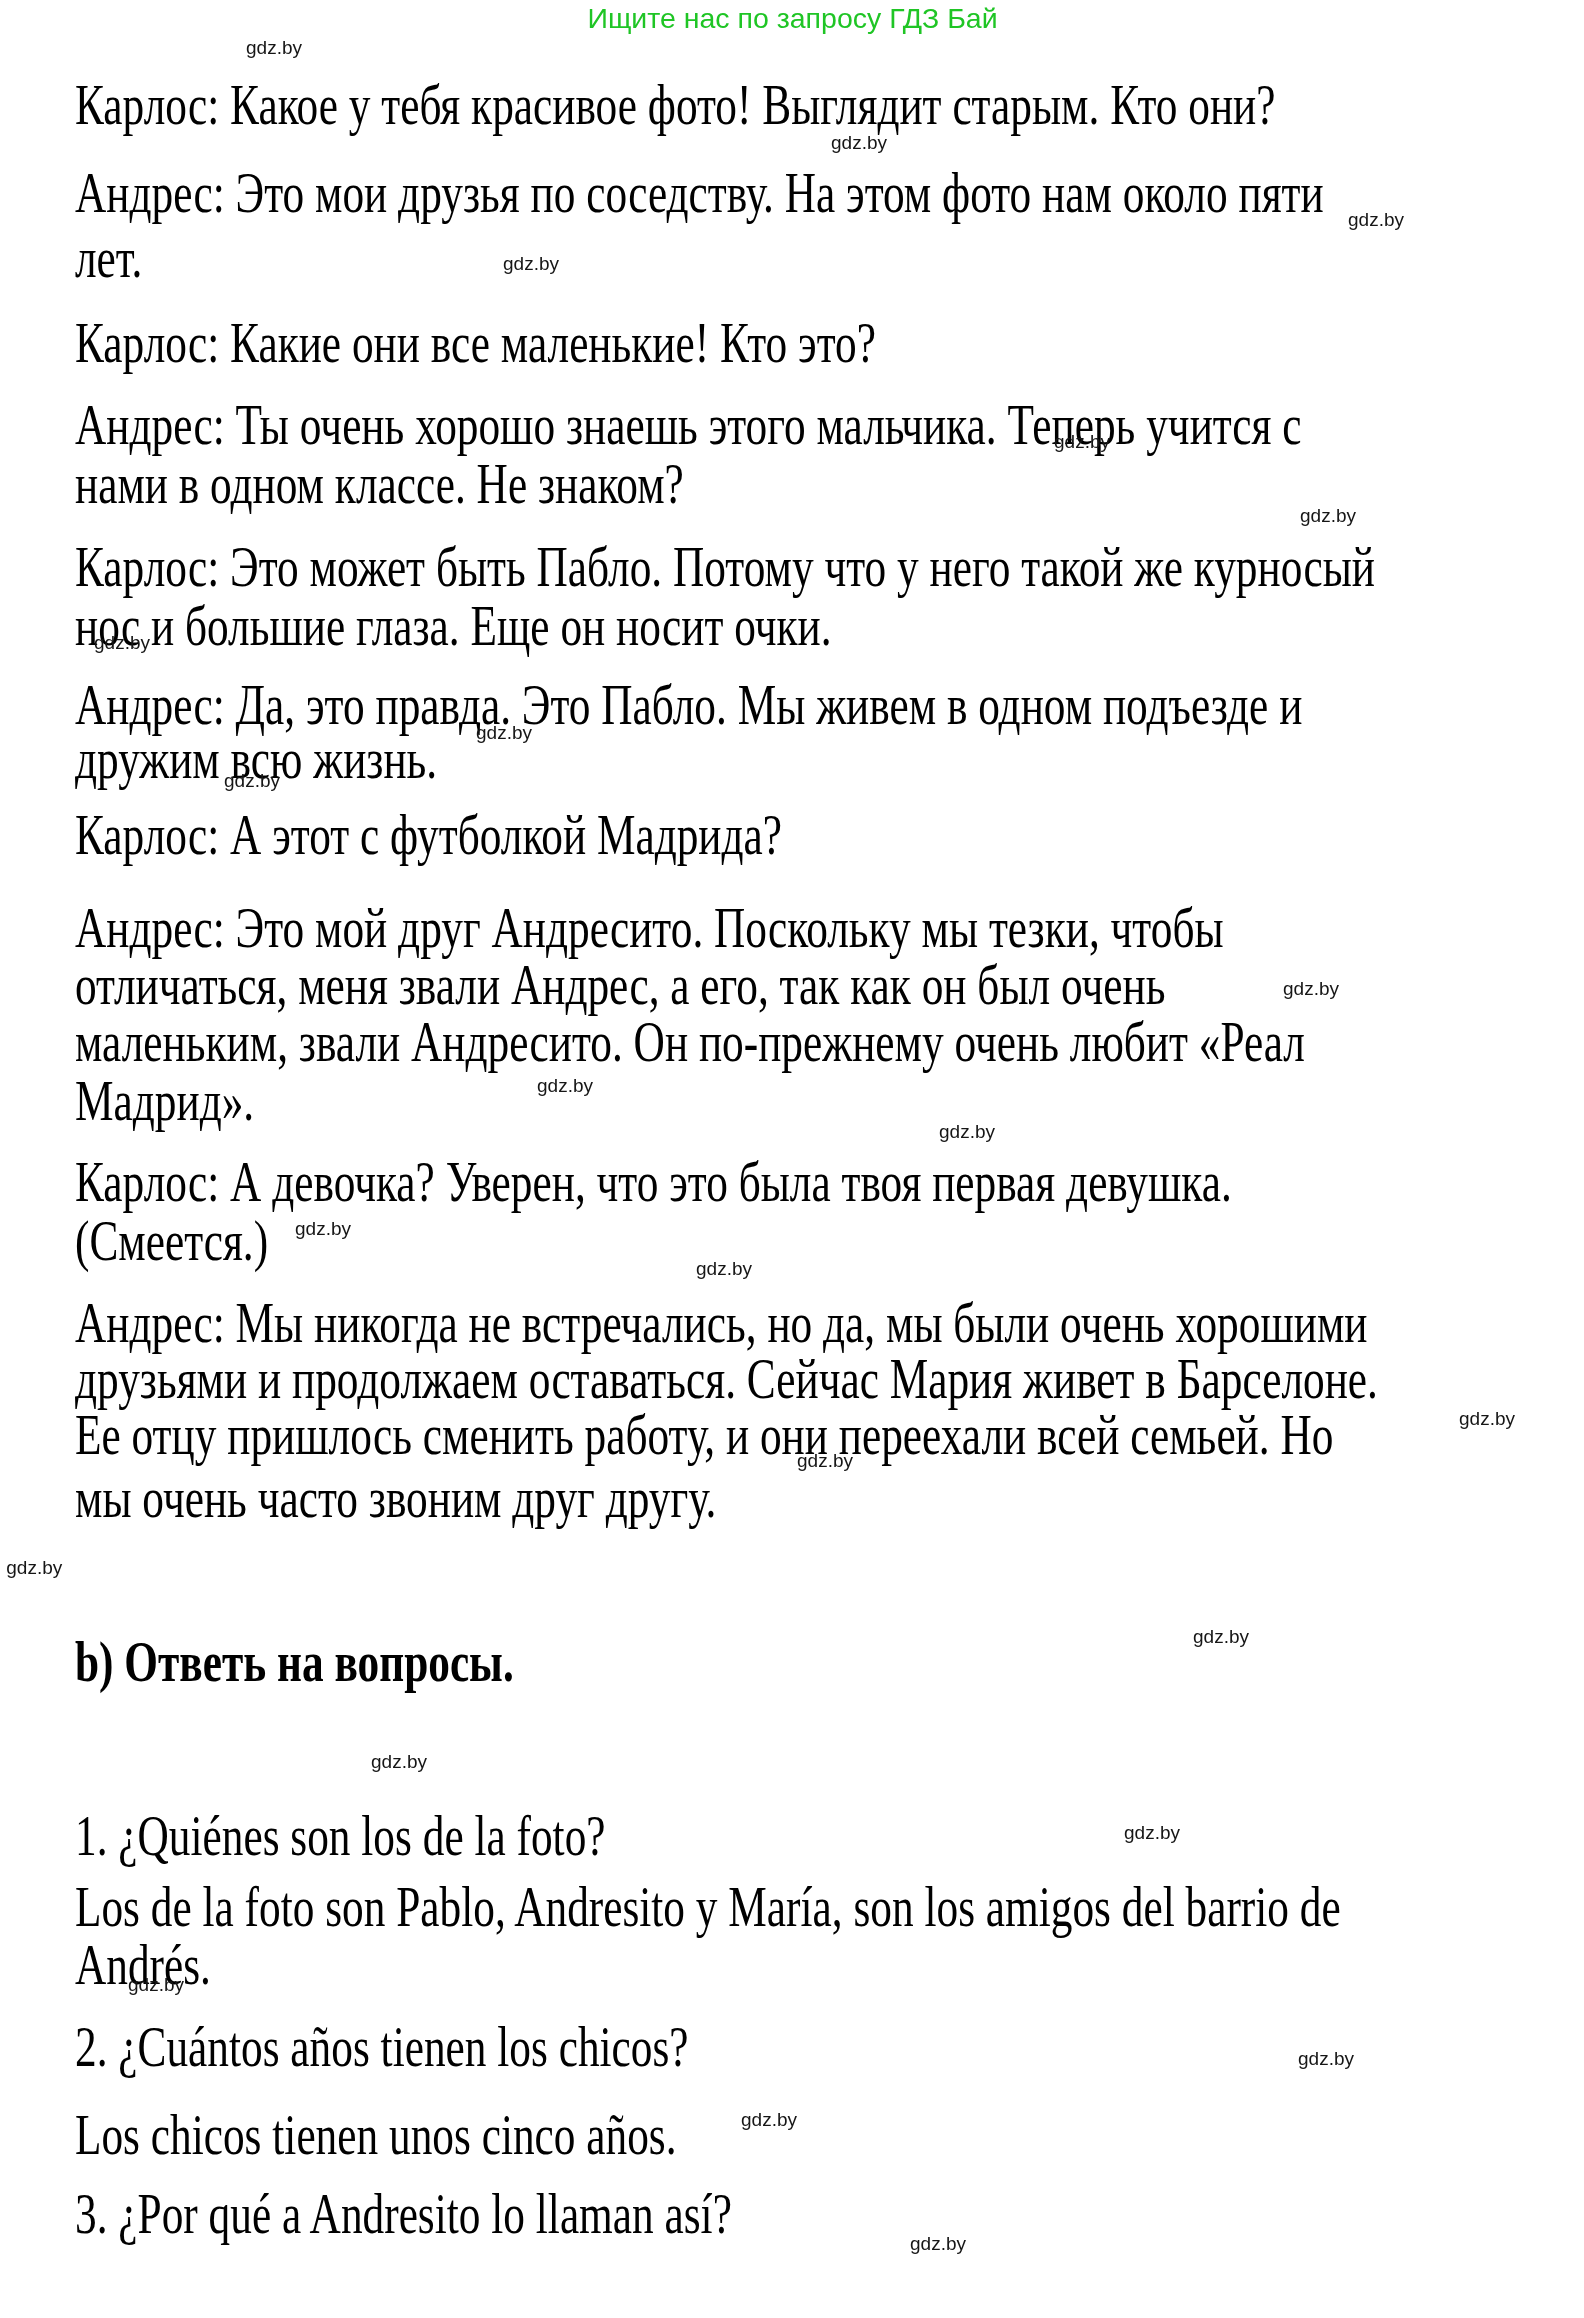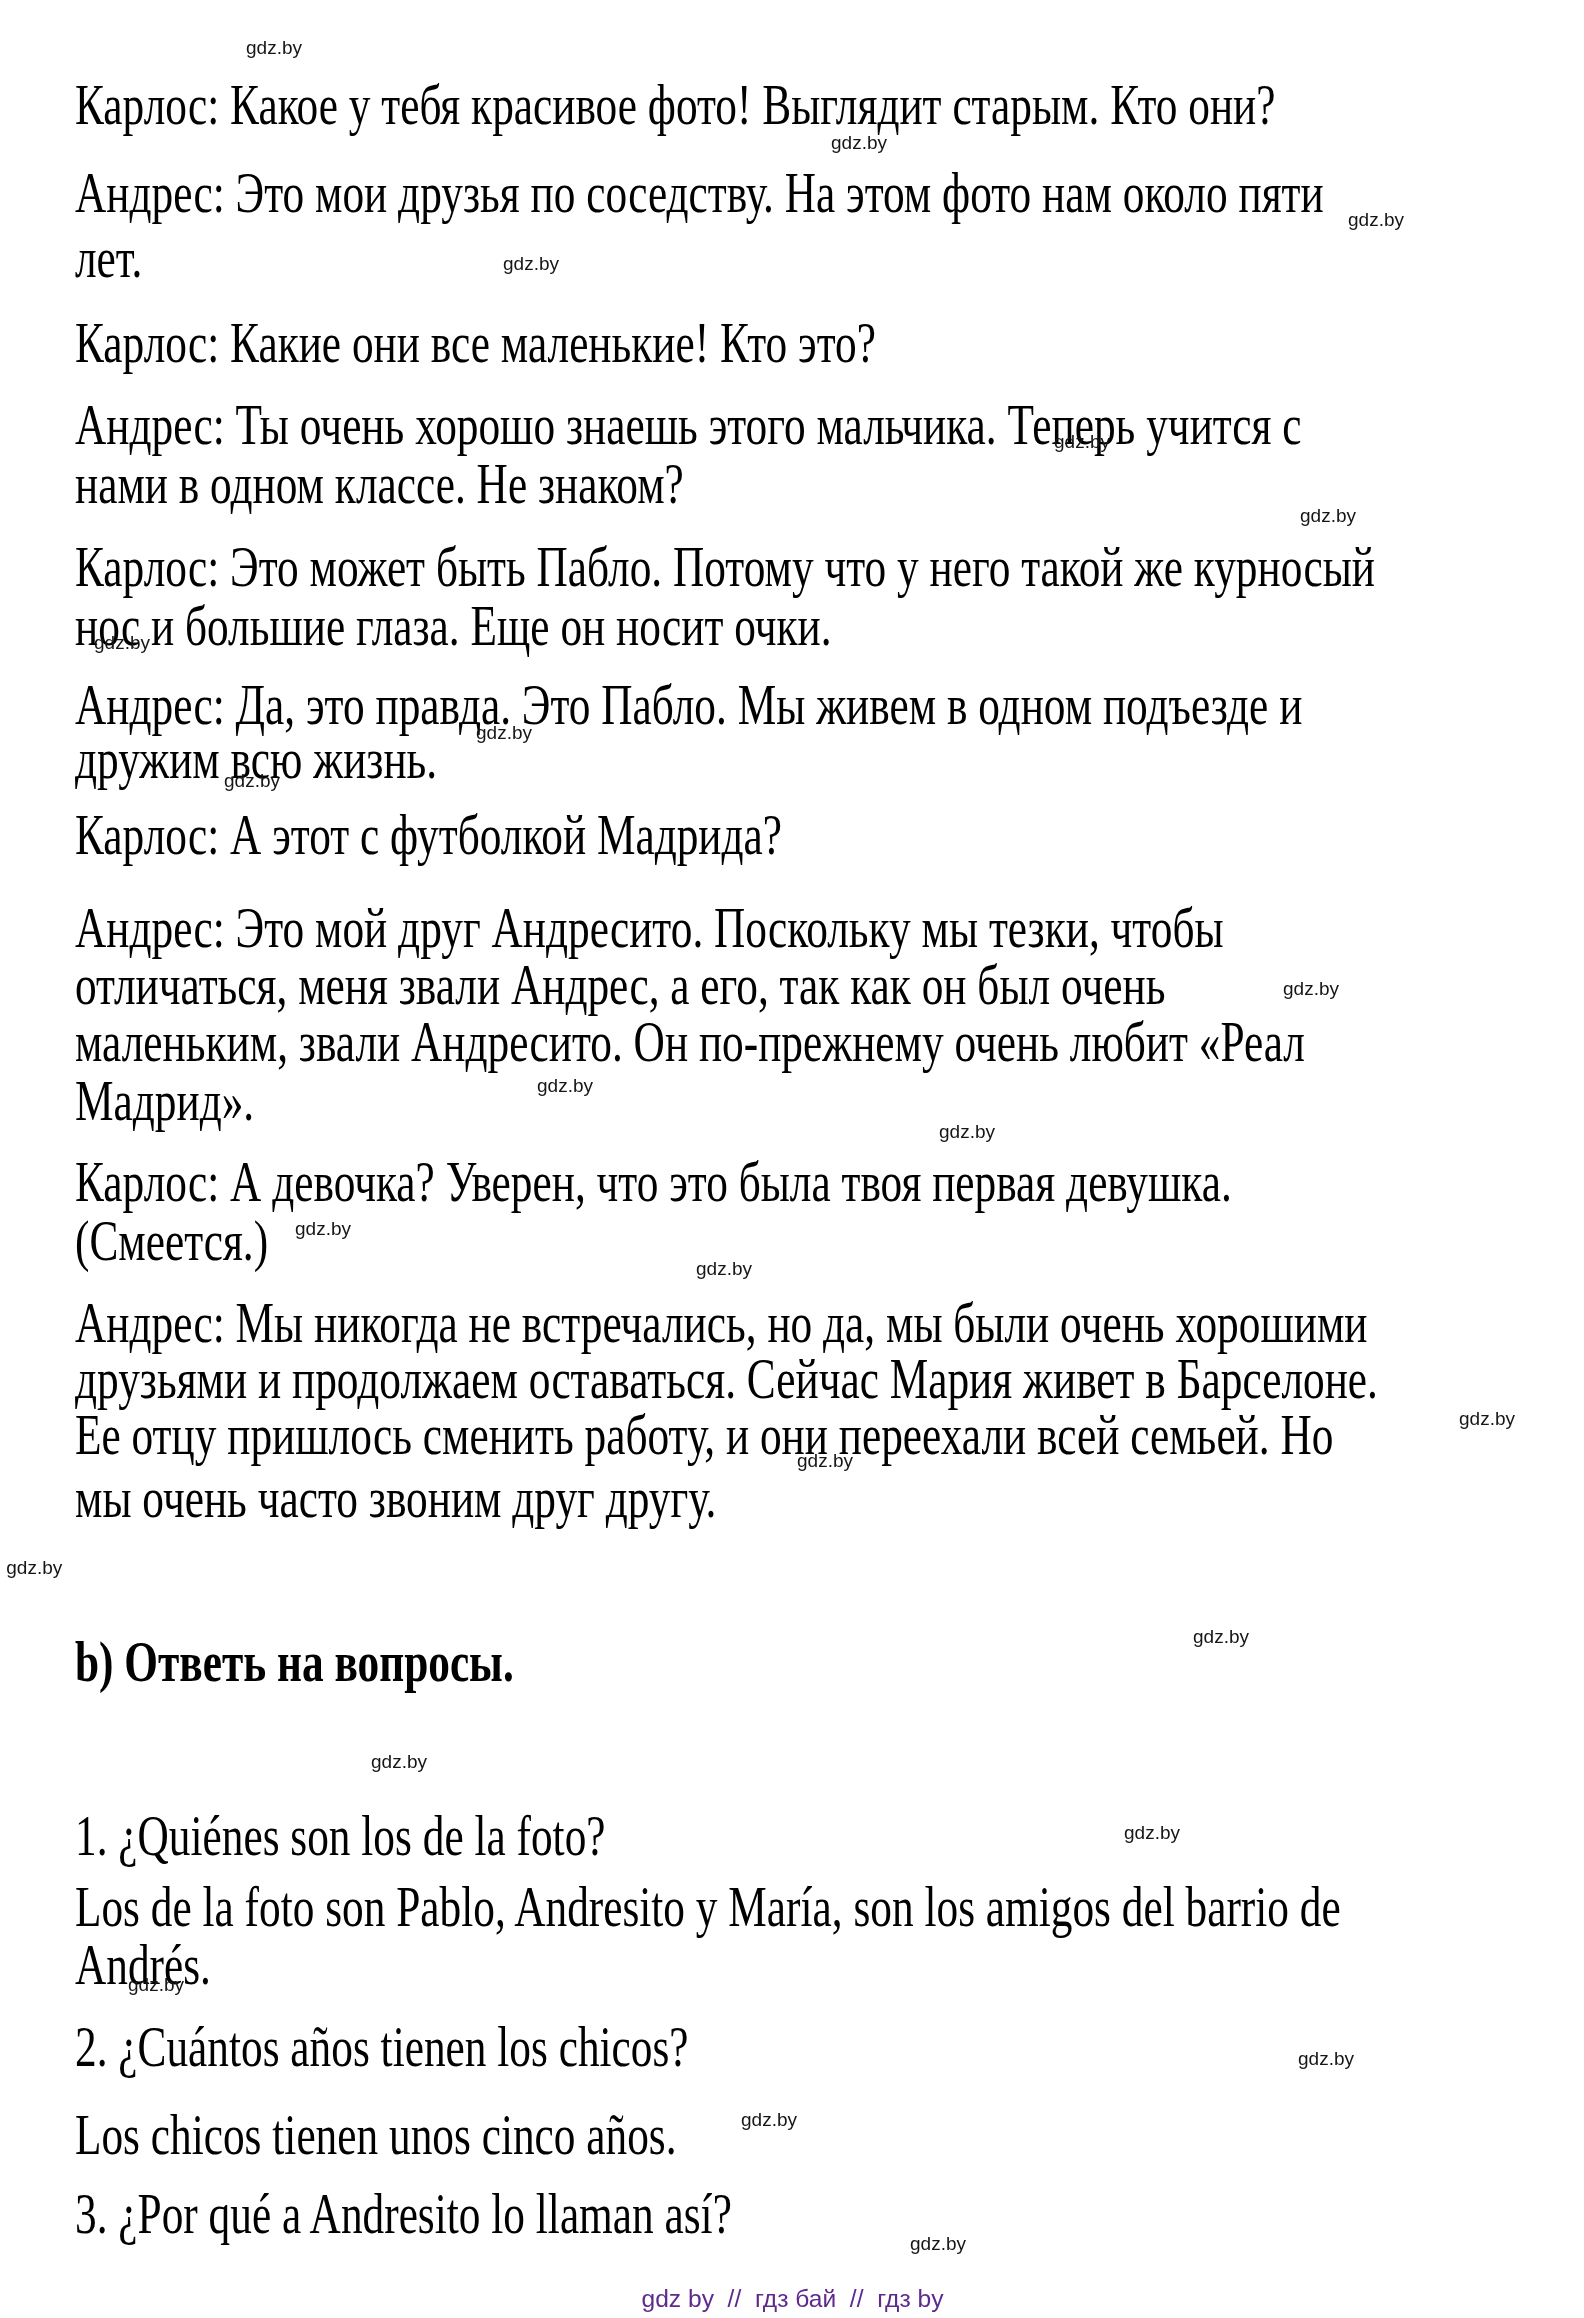--- a/index.html
+++ b/index.html
@@ -49,20 +49,21 @@
     line-height: 1;
     color: var(--watermark, #161616);
     white-space: nowrap;
   }
 </style>
 </head>
 <body>
 
 <div class="page">
 
+  <div class="banner">Ищите нас по запросу ГДЗ Бай</div>
 
   <div class="line" style="top:75px">Карлос: Какое у тебя красивое фото! Выглядит старым. Кто они?</div>
   <div class="line" style="top:163px">Андрес: Это мои друзья по соседству. На этом фото нам около пяти</div>
   <div class="line" style="top:228px">лет.</div>
   <div class="line" style="top:313px">Карлос: Какие они все маленькие! Кто это?</div>
   <div class="line" style="top:395px">Андрес: Ты очень хорошо знаешь этого мальчика. Теперь учится с</div>
   <div class="line" style="top:454px">нами в одном классе. Не знаком?</div>
   <div class="line" style="top:537px">Карлос: Это может быть Пабло. Потому что у него такой же курносый</div>
   <div class="line" style="top:596px">нос и большие глаза. Еще он носит очки.</div>
   <div class="line" style="top:675px">Андрес: Да, это правда. Это Пабло. Мы живем в одном подъезде и</div>
@@ -106,16 +107,15 @@
   <div class="wm" style="left:797px;top:1451px">gdz.by</div>
   <div class="wm" style="left:6.3px;top:1558px">gdz.by</div>
   <div class="wm" style="left:1193px;top:1627px">gdz.by</div>
   <div class="wm" style="left:371px;top:1752px">gdz.by</div>
   <div class="wm" style="left:1124px;top:1823px">gdz.by</div>
   <div class="wm" style="left:128px;top:1975px">gdz.by</div>
   <div class="wm" style="left:1298px;top:2049px">gdz.by</div>
   <div class="wm" style="left:741px;top:2110px">gdz.by</div>
   <div class="wm" style="left:910px;top:2234px">gdz.by</div>
 
-  <div class="footer">gdz by  //  гдз бай  //  гдз by</div>
 
 </div>
 
 
 </body></html>

